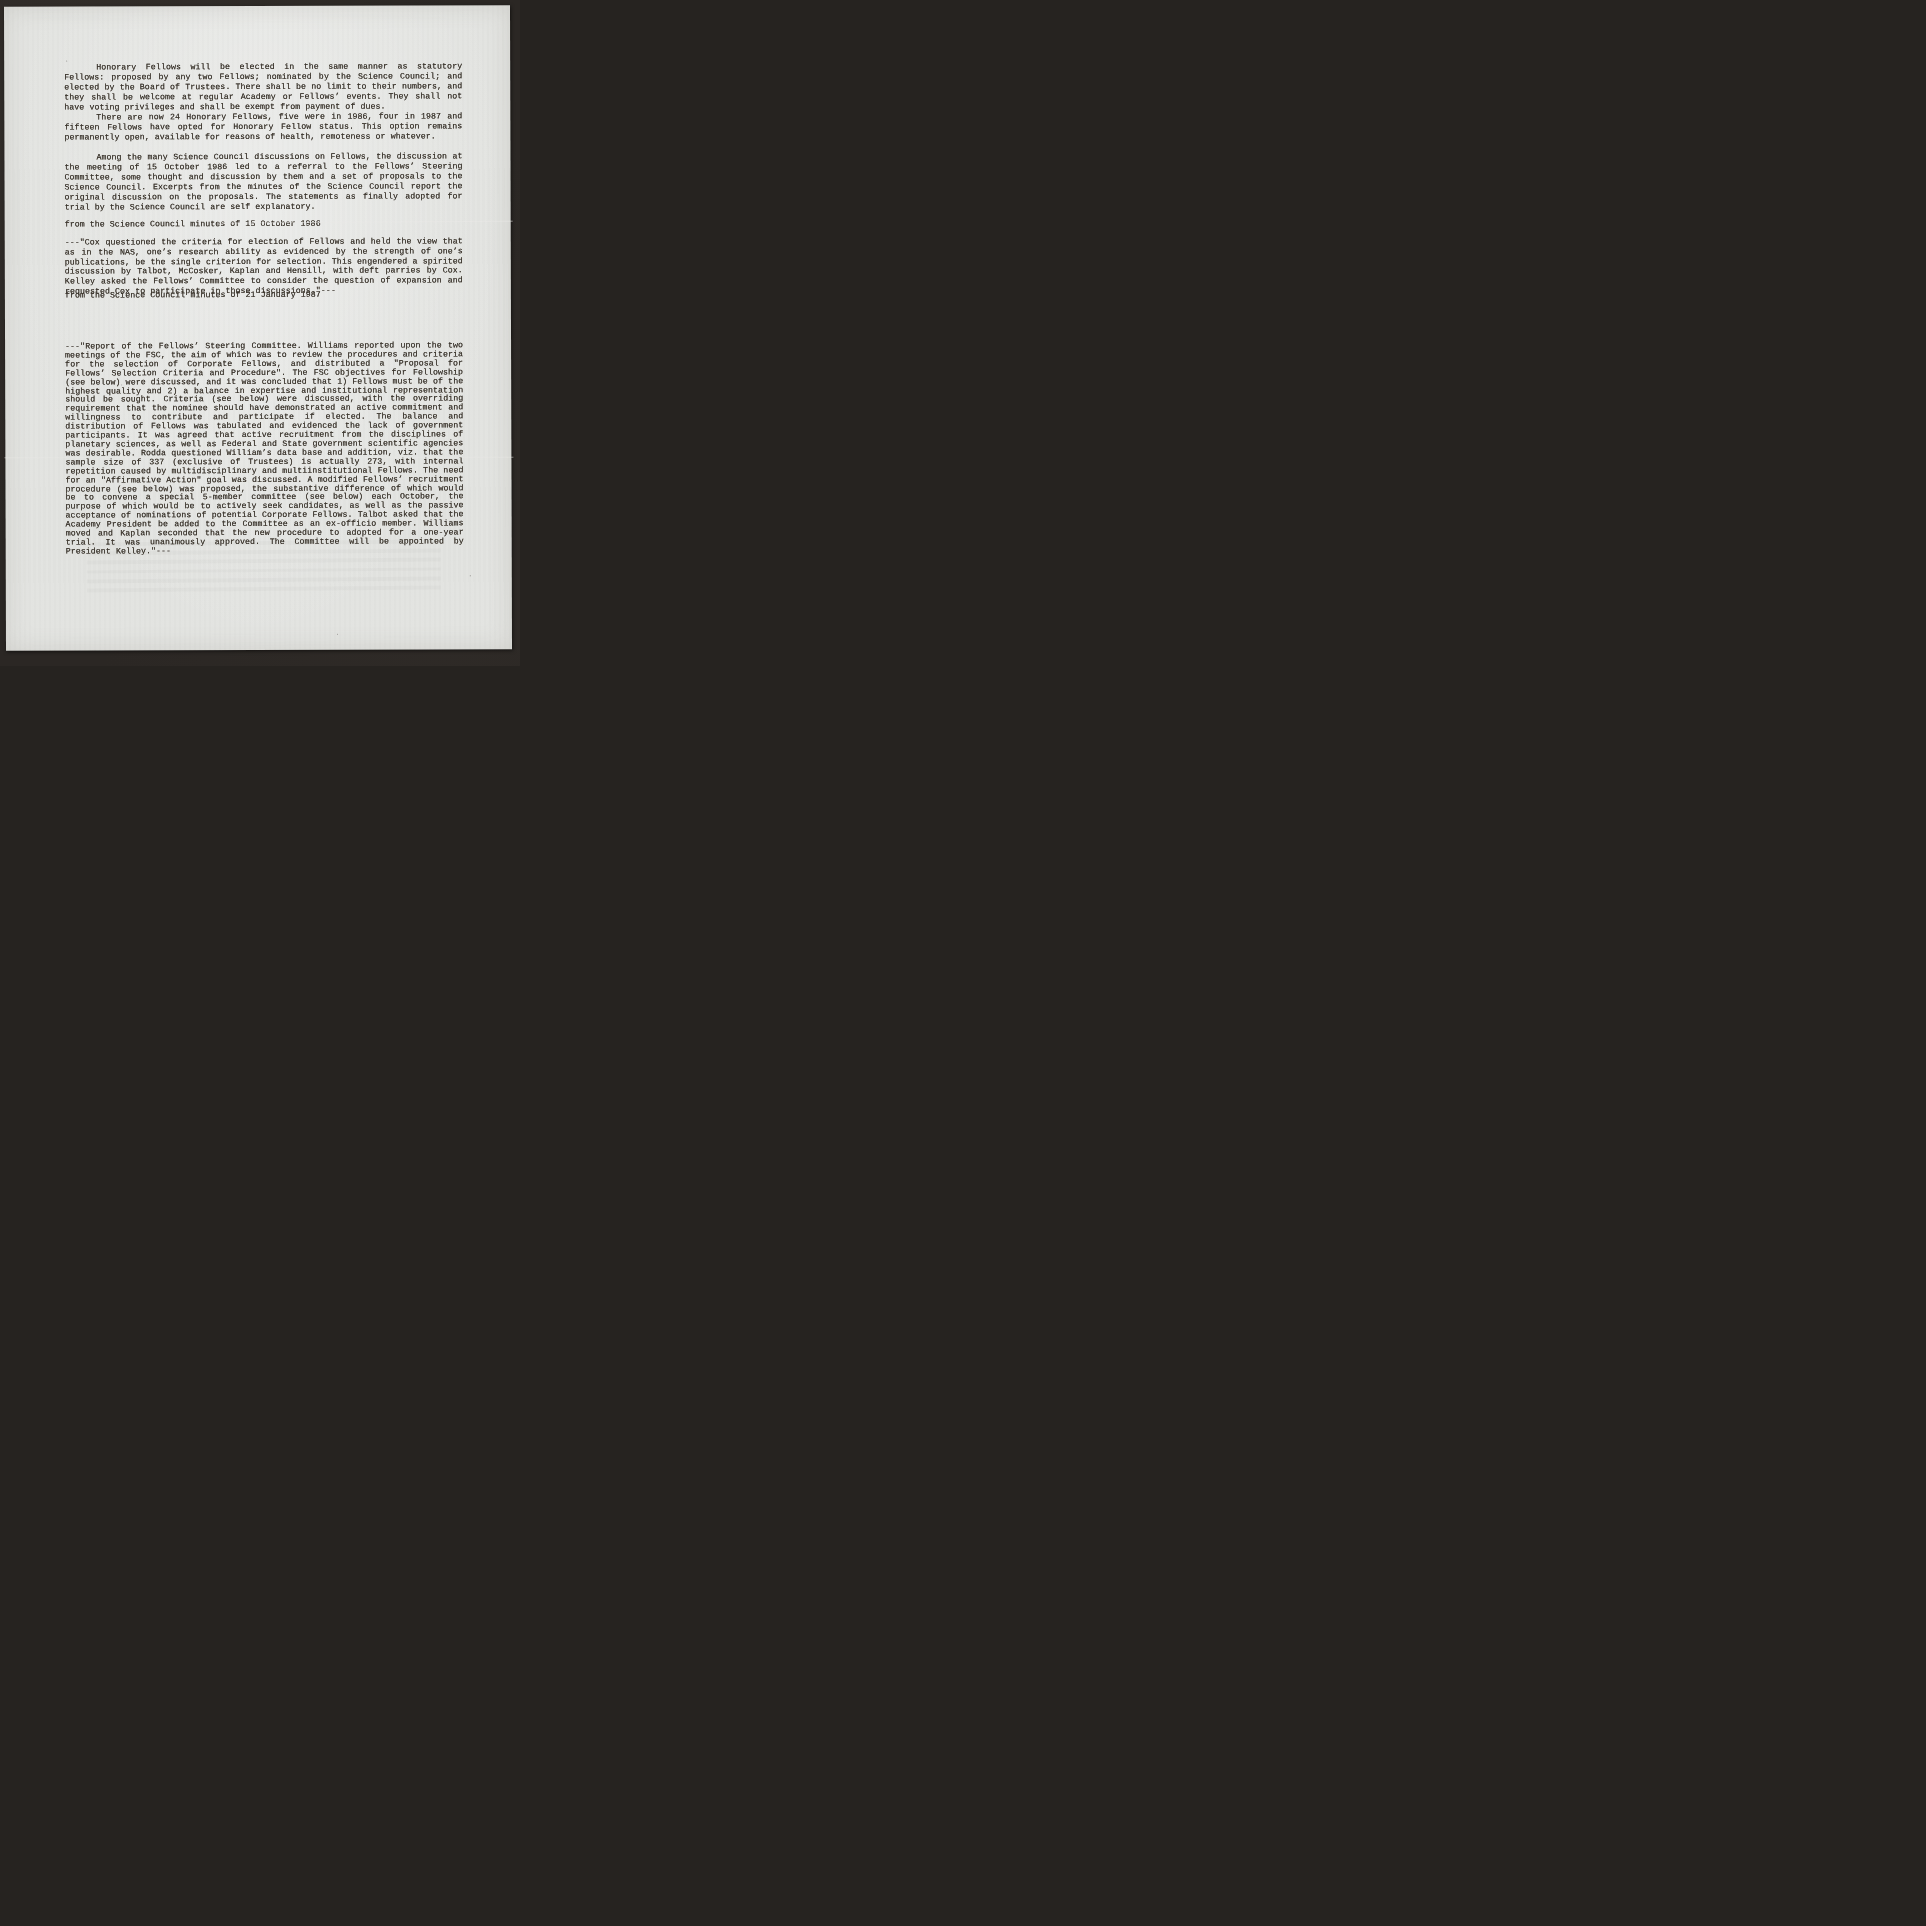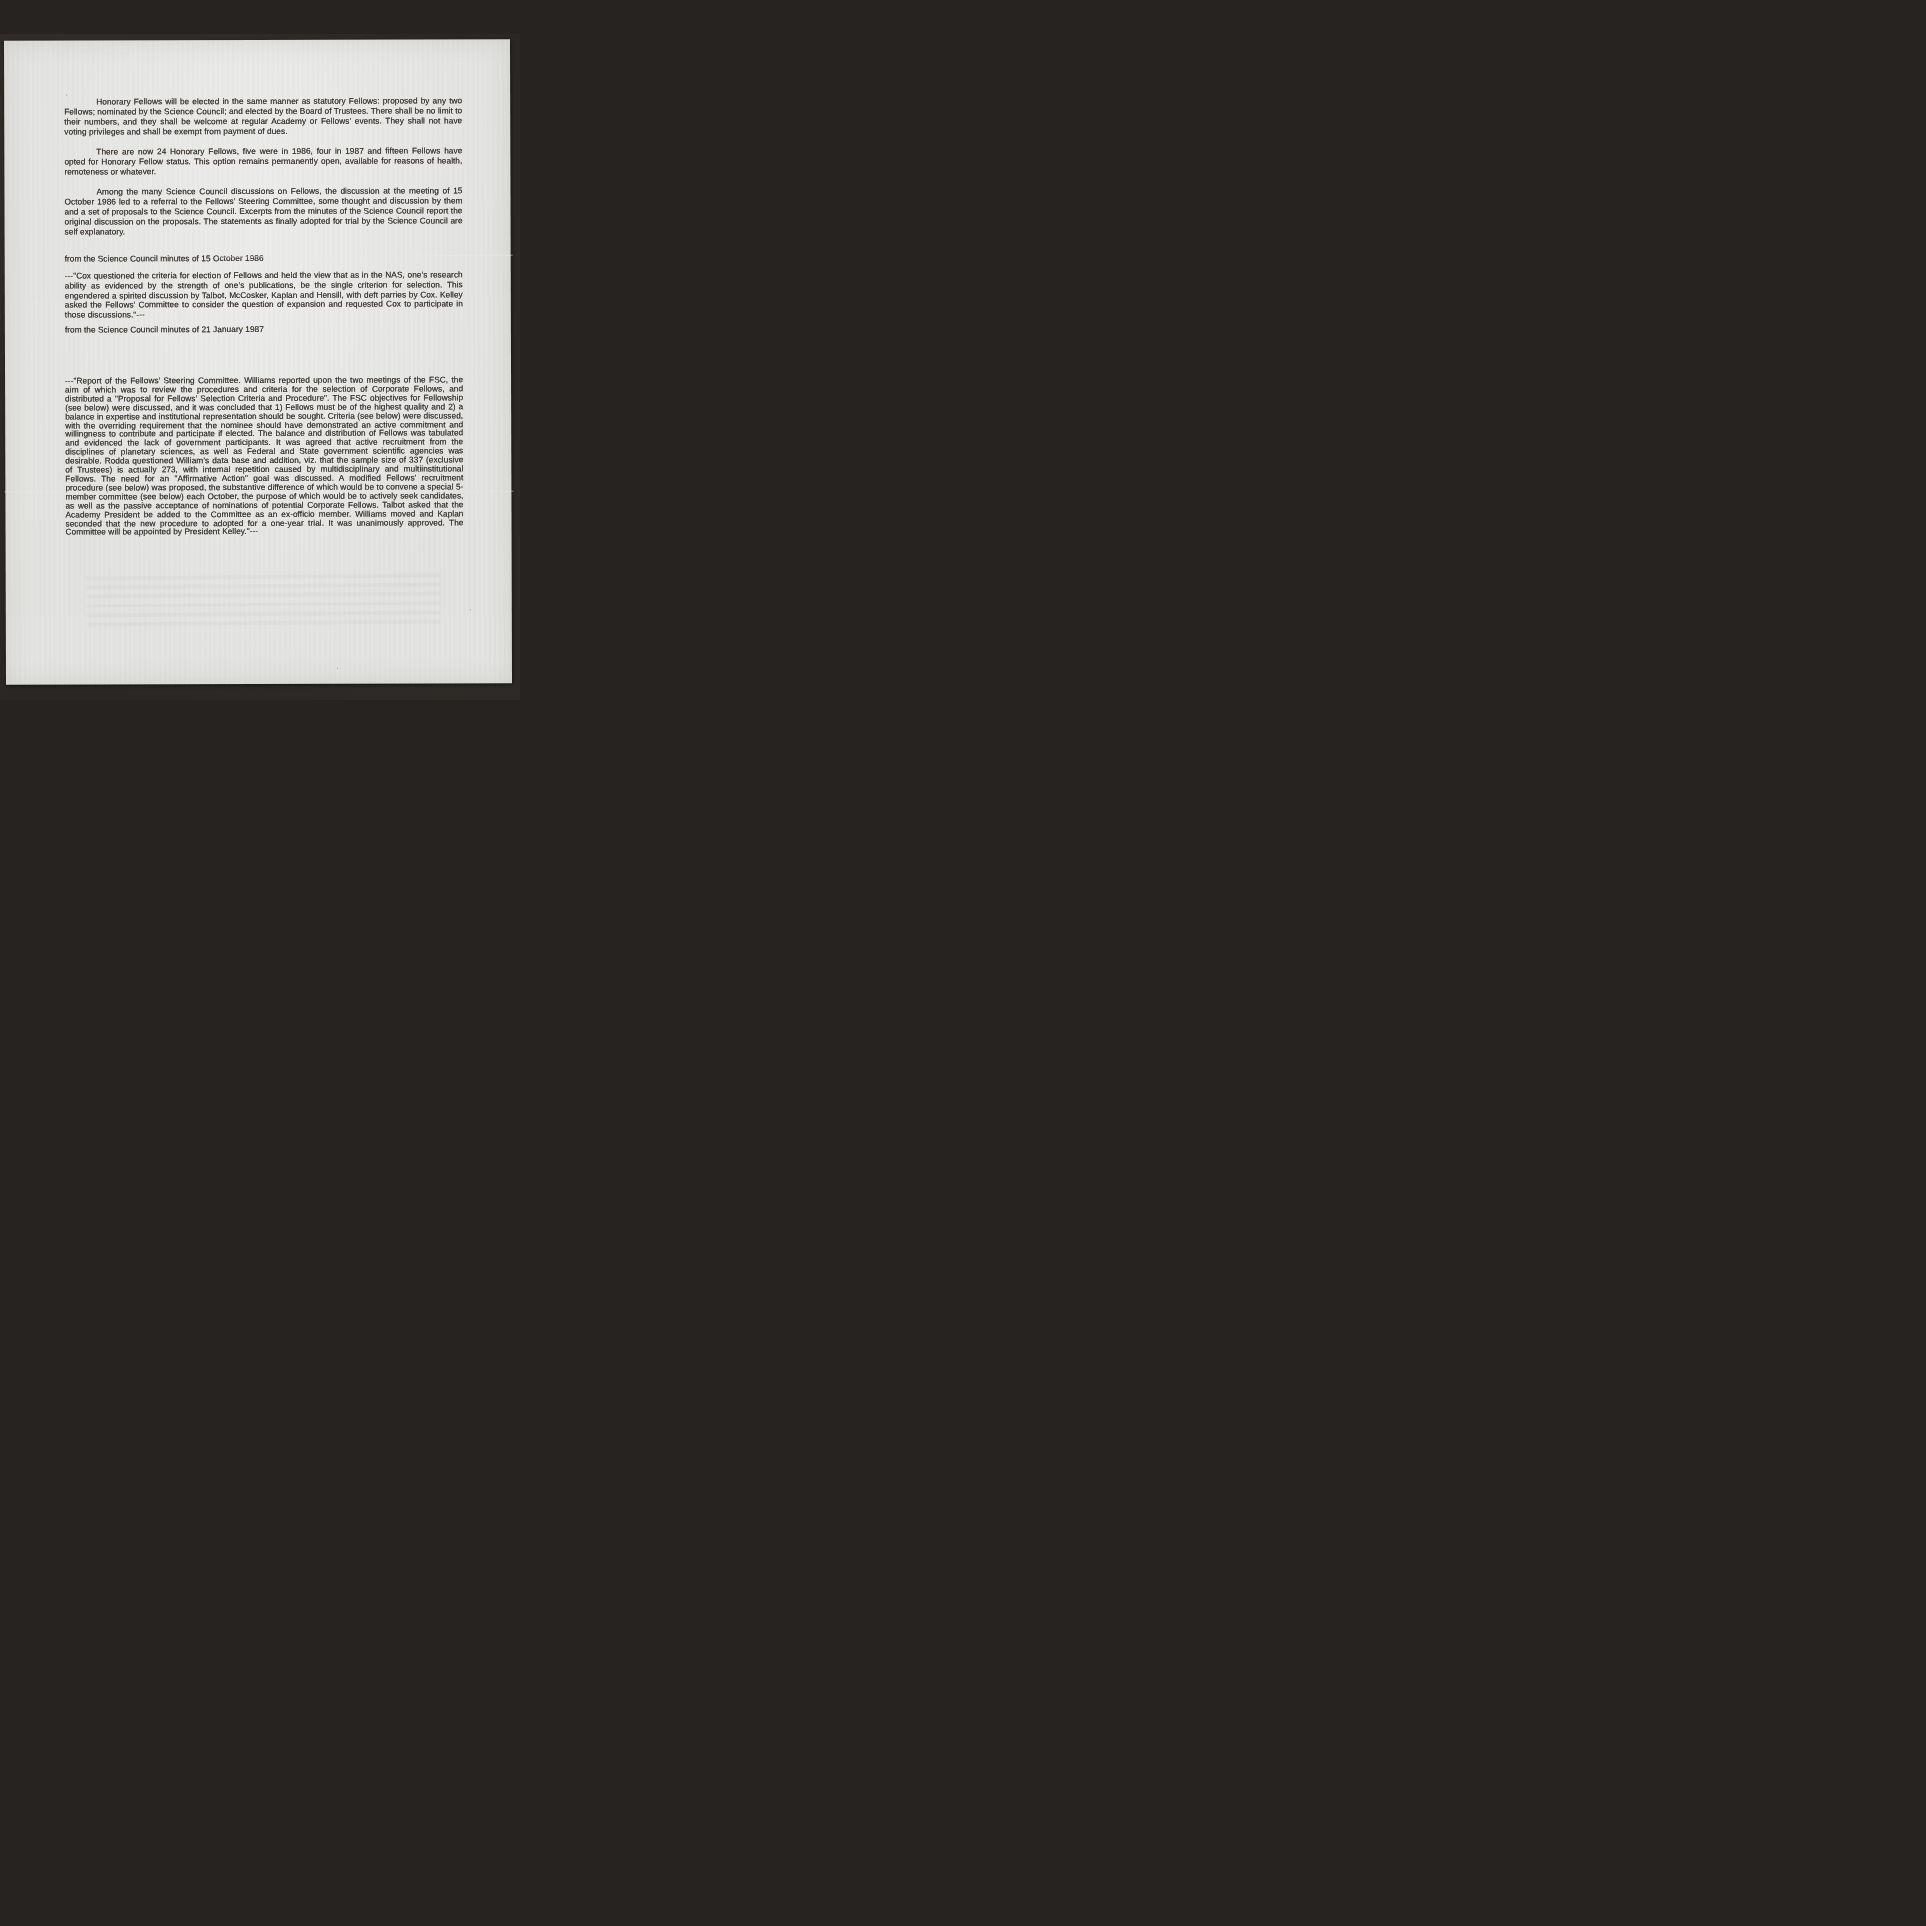--- a/index.html
+++ b/index.html
@@ -9,22 +9,21 @@
   }
   .canvas {
     position: relative;
     width: 520px;
     height: 666px;
     background:
       radial-gradient(ellipse at 20% 10%, rgba(70,64,58,0.25), rgba(0,0,0,0) 60%),
       radial-gradient(ellipse at 85% 90%, rgba(60,55,50,0.2), rgba(0,0,0,0) 55%),
       #2b2724;
     overflow: hidden;
-    font-family: Liberation Sans, sans-serif;
-    margin-top: 34px;
+    font-family: Liberation Mono, monospace;
   }
   .paper {
     position: absolute;
     left: 5px;
     top: 5.8px;
     width: 506px;
     height: 644px;
     background:
       repeating-linear-gradient(90deg, rgba(255,255,255,0.025) 0 2.7px, rgba(120,120,118,0.02) 2.7px 5px),
       radial-gradient(ellipse at 50% 30%, rgba(255,255,255,0.35), rgba(255,255,255,0) 70%),

